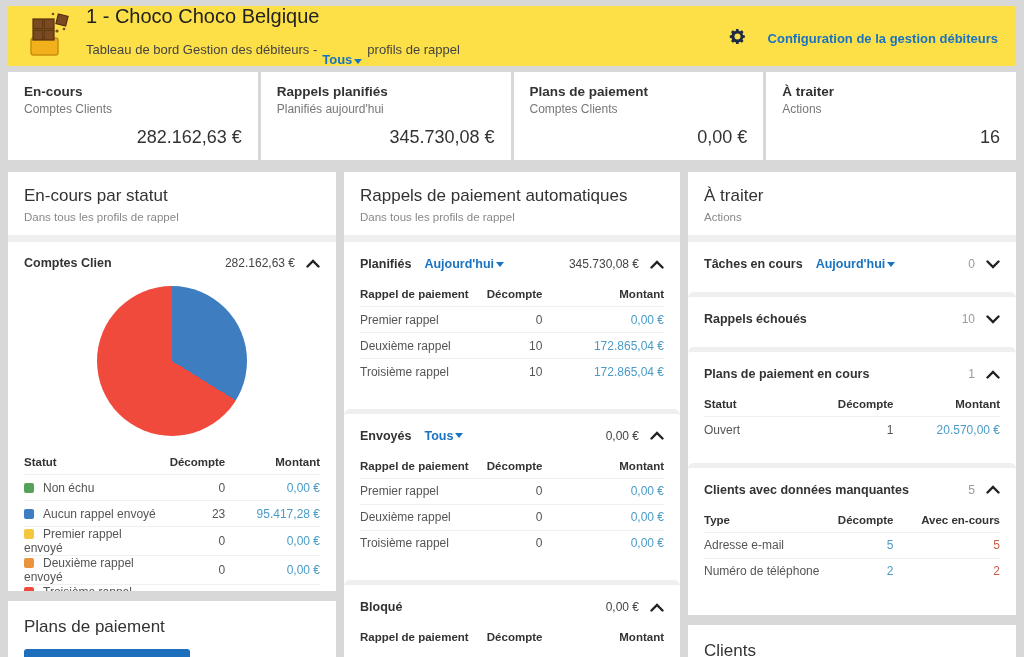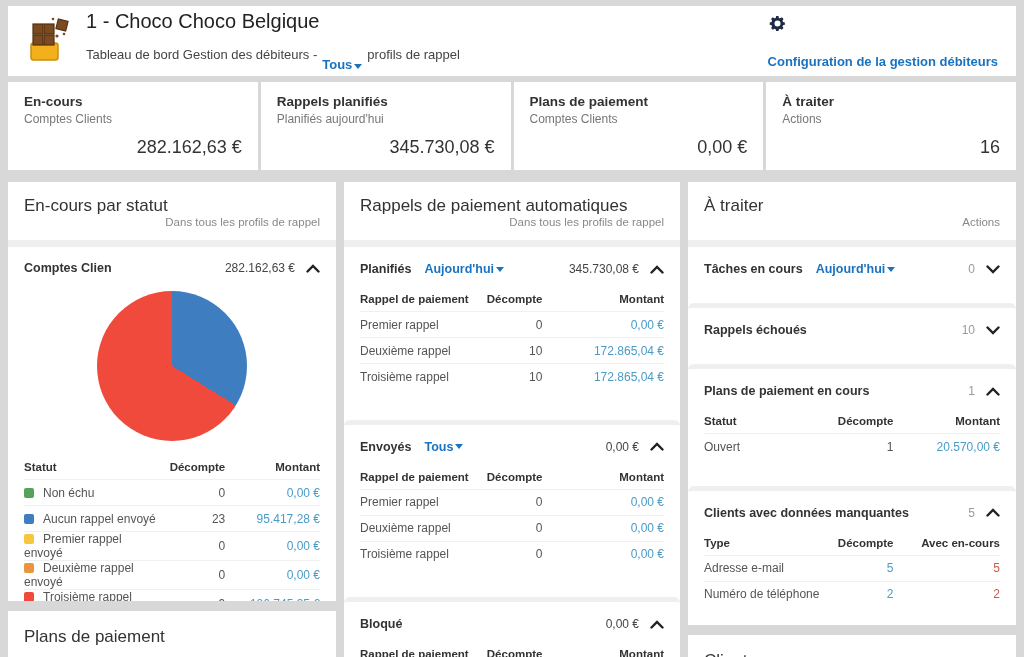--- a/index.html
+++ b/index.html
@@ -2,50 +2,50 @@
 <html><head>
 <meta charset="utf-8">
 <style>
   html,body{margin:0;padding:0;background:#d8d8d8;}
   *{box-sizing:border-box;}
   .page{position:relative;width:1024px;height:657px;background:#d8d8d8;overflow:hidden;
         font-family:"Liberation Sans","DejaVu Sans",sans-serif;color:#333;}
   .inner{padding:6px 8px 0 8px;height:100%;display:flex;flex-direction:column;}
 
   
-  .topbar{background:#ffffff;height:70px;display:flex;align-items:center;padding:0 18px;flex:none;}
+  .topbar{background:#fde047;height:60px;display:flex;align-items:center;padding:0 18px;flex:none;}
   .logo{width:46px;height:50px;margin-right:14px;flex:none;}
   .titles{display:flex;flex-direction:column;gap:4px;}
   .app-title{font-size:20px;color:#222;}
   .crumb{font-size:13px;color:#444;display:flex;align-items:center;gap:5px;}
   .link{color:#1a73c0;cursor:pointer;margin-top:20px;}
   .caret{display:inline-block;width:0;height:0;border-left:4px solid transparent;
          border-right:4px solid transparent;border-top:5px solid #1a73c0;margin-left:2px;}
   .spacer{flex:1;}
-  .config{display:flex;align-items:flex-start;gap:21px;font-size:13px;font-weight:bold;color:#1a73c0;cursor:pointer;flex-direction:column;}
+  .config{display:flex;align-items:flex-end;gap:21px;font-size:13px;font-weight:bold;color:#1a73c0;cursor:pointer;}
   .config svg{fill:#1d2b45;}
 
   
   .kpi-row{display:flex;gap:3px;margin-top:6px;height:88px;flex:none;}
   .kpi{flex:1;background:#fff;padding:12px 16px;display:flex;flex-direction:column;}
   .kpi-title{font-size:13.5px;font-weight:bold;color:#333;}
   .kpi-sub{font-size:12px;color:#777;margin-top:3px;}
   .kpi-val{margin-top:auto;font-size:18px;color:#333;text-align:right;}
 
   
   .columns{display:flex;gap:8px;margin-top:12px;flex:1;overflow:hidden;align-items:flex-start;}
   .col{display:flex;flex-direction:column;gap:10px;overflow:hidden;}
   .col.left{width:328px;}  .col.mid{width:336px;}  .col.right{width:328px;}
   .card{background:#fff;width:100%;overflow:hidden;}
   .card-head{padding:14px 16px 12px 16px;border-bottom:7px solid #efefef;}
   .card-title{font-size:17px;color:#333;}
-  .card-sub{font-size:11.5px;color:#888;text-align:right;}
+  .card-sub{font-size:11.5px;color:#888;margin-top:5px;}
   .card-body{padding:0 16px;}
 
-  .sec{padding:2px 16px 16px 16px;border-radius:6px;}
+  .sec{padding:2px 16px 10px 16px;border-radius:6px;}
   .sec + .sec{border-top:5px solid #efefef;}
   .sec-head{display:flex;align-items:center;padding:13px 0 11px 0;}
   .sec-label{font-size:12.5px;font-weight:bold;color:#333;}
   .sec-dd{font-size:12.5px;font-weight:bold;color:#1a73c0;margin-left:13px;display:flex;align-items:center;cursor:pointer;}
   .sec-amount{font-size:12px;color:#444;}
   .sec-count{font-size:12px;color:#9a9a9a;}
   .chev{margin-left:11px;display:flex;align-items:center;cursor:pointer;}
 
   table{width:100%;border-collapse:collapse;}
   th{font-size:11.5px;font-weight:bold;color:#333;padding:6px 0;}

